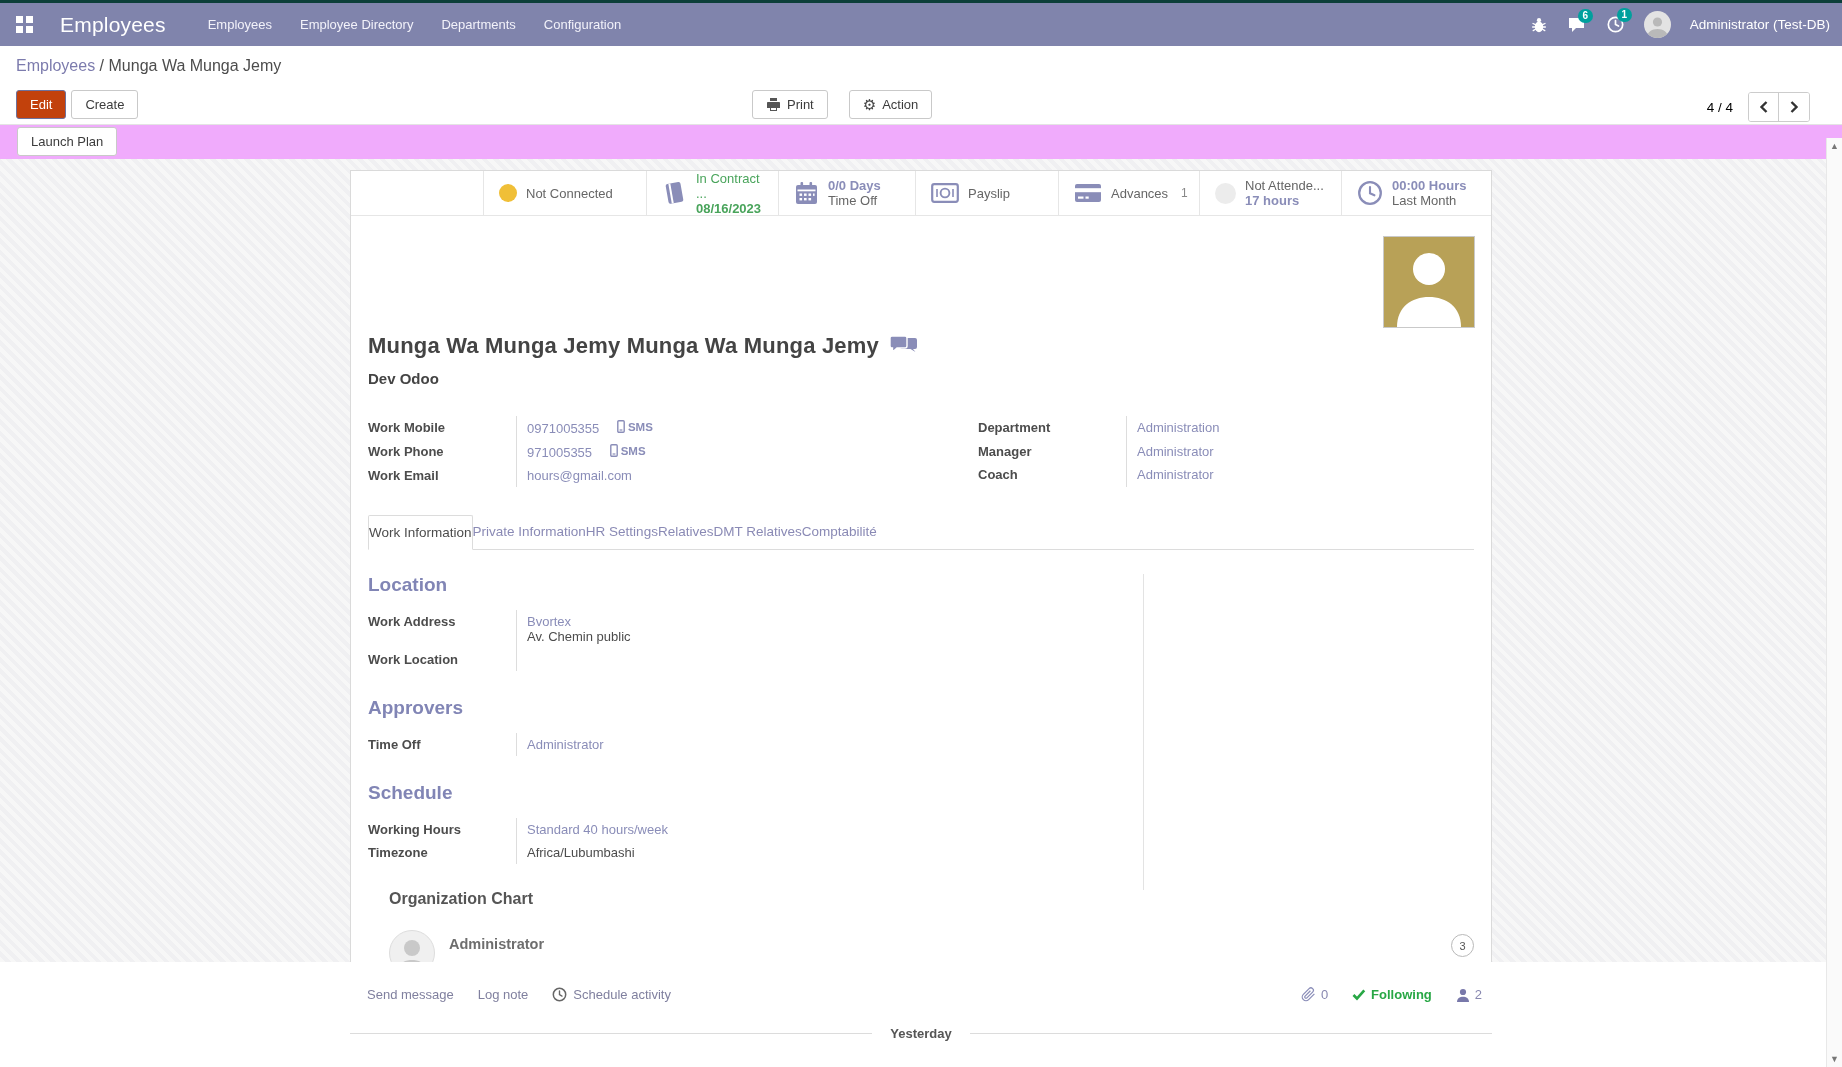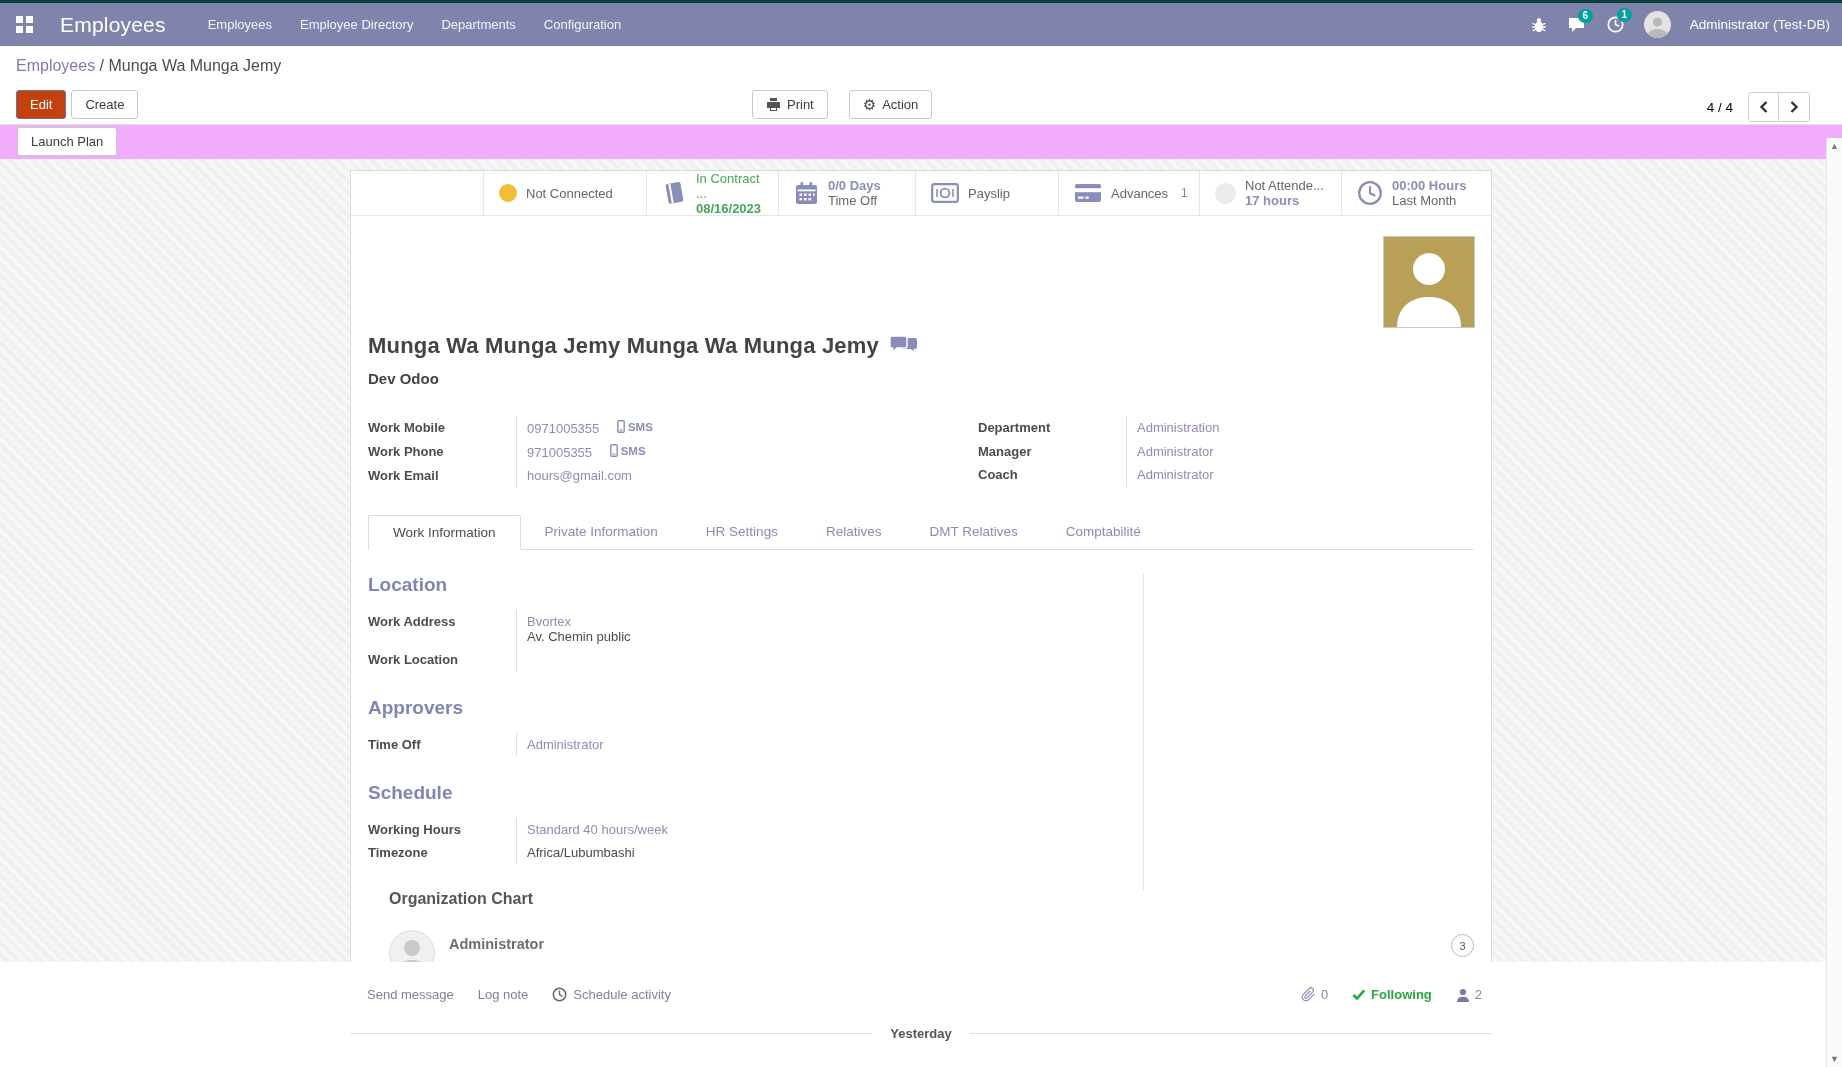--- a/index.html
+++ b/index.html
@@ -84,21 +84,21 @@
   .field-groups { display:flex; margin-top:29px; }
   .fgroup { width:50%; display:grid; grid-template-columns:148px 1fr; }
   .fgroup.right { width:50%; padding-left:57px; grid-template-columns:148px 1fr; box-sizing:border-box; }
   .flabel { font-weight:bold; color:#4c4c4c; padding:4px 0; }
   .fvalue { border-left:1px solid #ddd; padding:4px 0 4px 10px; color:#8a8db8; }
   .fvalue .dark { color:#4c4c4c; }
   .sms-link { color:#8a8db8; font-weight:bold; font-size:11.5px; margin-left:14px; display:inline-flex; align-items:center; gap:3px; cursor:pointer; }
 
   
   .tabs { display:flex; margin-top:27px; border-bottom:1px solid #dcdcdc; padding-left:0; }
-  .tab { padding:9px 24px; color:#8a8ab5; cursor:pointer; font-size:13.5px; position:relative; top:1px; }
+  .tab { padding:9px 0; color:#8a8ab5; cursor:pointer; font-size:13.5px; position:relative; top:1px; }
   .tab.active {
     color:#4c4c4c; background:#fff; border:1px solid #dcdcdc; border-bottom:1px solid #fff; border-radius:2px 2px 0 0;
   }
   .tab-content { display:flex; padding-top:24px; min-height:420px;flex-direction:column; }
   .tc-left { width:776px; border-right:1px solid #e3e3e3; padding-right:30px; }
   .tc-right { flex:1; padding-left:21px; }
 
   .sec-heading { color:#8185b5; font-size:19px; font-weight:bold; margin:0 0 14px 0; }
   .sec-group { display:grid; grid-template-columns:148px 1fr; margin-bottom:26px; }
   .sec-group .fvalue { min-height:23px; }

